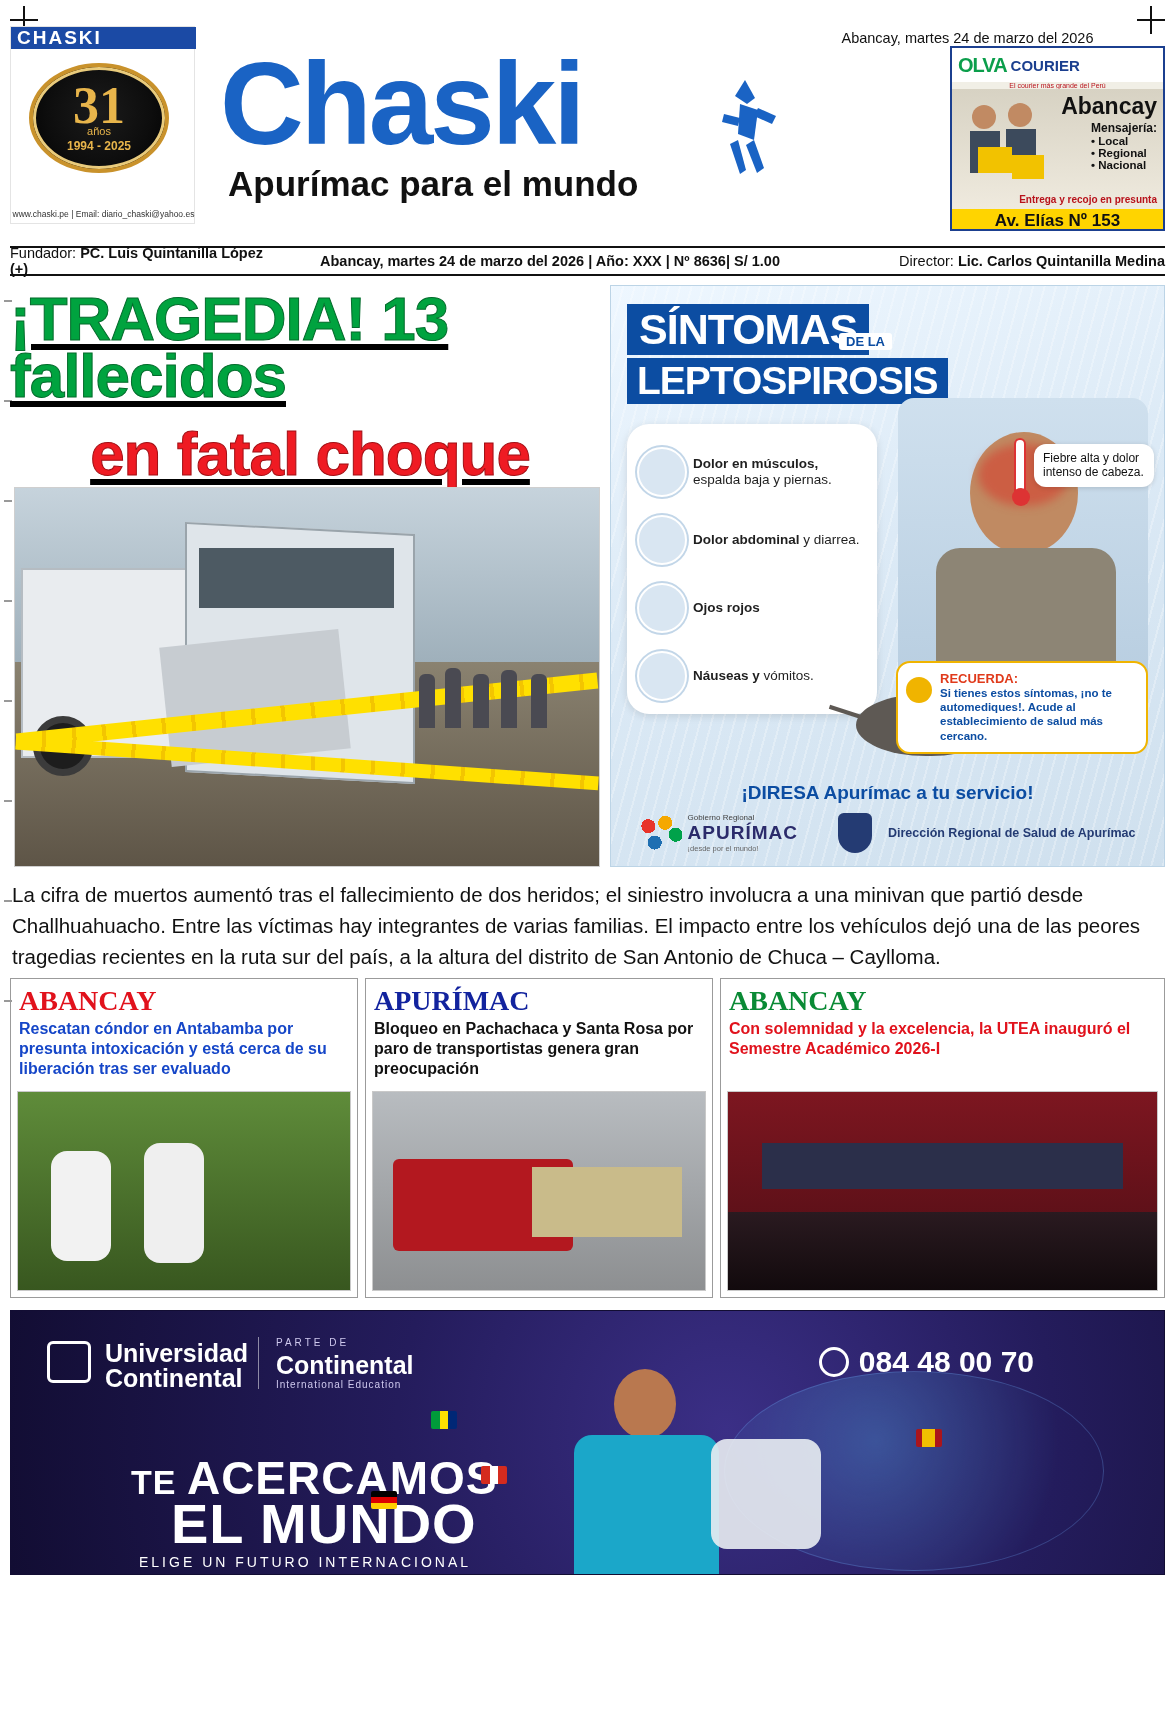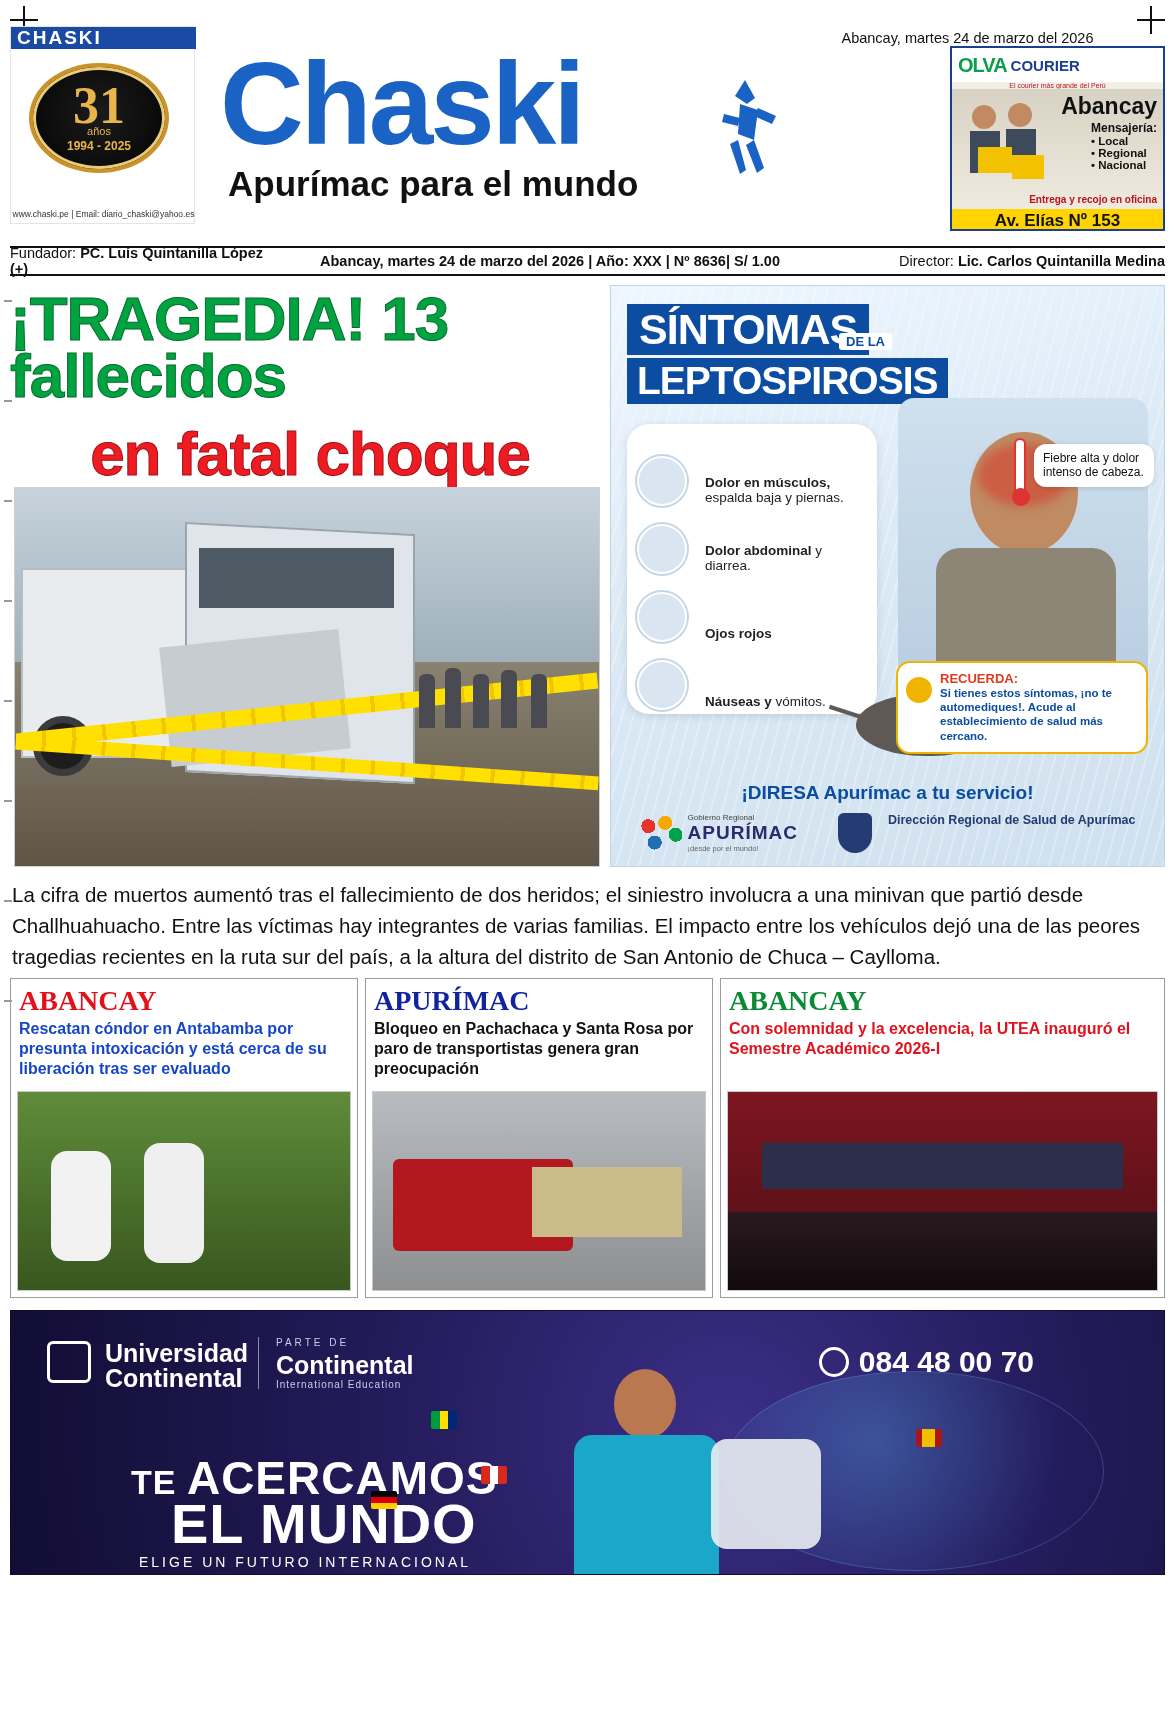--- a/index.html
+++ b/index.html
@@ -90,21 +90,21 @@
     position:absolute;left:10px;top:246px;width:1155px;height:30px;
     border-top:2px solid #111;border-bottom:2px solid #111;
     display:flex;align-items:center;font-size:14.5px;color:#111;
   }
   .credits .c1{ width:255px; }
   .credits .c2{ flex:1; text-align:center; }
   .credits .c3{ width:330px; text-align:right; }
   .credits b{font-weight:bold;}
 
   
-  .headline-zone{ position:absolute;left:10px;top:290px;width:600px;height:190px; }
+  .headline-zone{ position:absolute;left:10px;top:290px;width:600px;height:190px;text-decoration:underline; }
   .hl1{
     font-family:"Liberation Sans", sans-serif;font-weight:bold;
     font-size:62px;color:#00a33f;line-height:0.92;letter-spacing:-1px;
     -webkit-text-stroke:1px #046b2c;
   }
   .hl2{
     font-family:"Liberation Sans", sans-serif;font-weight:bold;
     font-size:62px;color:#ef1b23;line-height:0.95;letter-spacing:-1px;
     text-align:center;margin-top:21px;
     -webkit-text-stroke:1px #a10f14;
@@ -148,21 +148,21 @@
     display:block;background:#0c4da2;color:#fff;font-weight:bold;font-size:39px;padding:1px 10px;margin-top:3px;letter-spacing:-1px;text-align:center;
   }
   .lepto-cuida{position:absolute;right:14px;top:10px;text-align:right;}
   .lepto-cuida .l1{font-size:12px;color:#0c4da2;font-weight:bold;}
   .lepto-cuida .l2{font-size:25px;color:#e8a200;font-weight:bold;font-style:italic;}
   .lepto-cuida .l3{font-size:25px;color:#0c4da2;font-weight:bold;font-style:italic;}
   .sym-card{
     position:absolute;left:16px;top:138px;width:250px;height:290px;background:#fff;border-radius:22px;
     box-shadow:0 2px 8px rgba(0,0,0,.12);padding:14px 10px;
   }
-  .sym-row{display:flex;align-items:flex-end;gap:18px;height:68px;}
+  .sym-row{display:flex;align-items:center;gap:6px;height:68px;}
   .sym-ico{width:50px;height:50px;border-radius:50%;background:#d9e6f2;border:2px solid #fff;box-shadow:0 0 0 2px #c2d6e8;flex:none;}
   .sym-tx{font-size:13.5px;color:#0c4da2;font-weight:bold;line-height:1.15;}
   .sym-tx span{font-weight:normal;color:#1f1f1f;}
   .lepto-man{
     position:absolute;right:16px;top:112px;width:250px;height:300px;border-radius:16px;
     background:linear-gradient(#cfe0ee,#b7cde0);overflow:hidden;
   }
   .lm-head{position:absolute;left:72px;top:34px;width:108px;height:122px;border-radius:50%;background:#c08a62;}
   .lm-body{position:absolute;left:38px;top:150px;width:180px;height:160px;background:#8d8575;border-radius:24px 24px 0 0;}
   .lm-hot{position:absolute;left:80px;top:46px;width:92px;height:62px;border-radius:50%;background:rgba(220,40,30,.45);filter:blur(5px);}
@@ -192,21 +192,21 @@
   .lepto-foot{position:absolute;left:0;bottom:6px;width:100%;height:54px;display:flex;align-items:center;justify-content:center;gap:40px;}
   .apurimac-logo{display:flex;align-items:center;gap:6px;}
   .apurimac-mark{width:42px;height:34px;background:
      radial-gradient(circle at 20% 30%,#e8332a 0 7px,transparent 7px),
      radial-gradient(circle at 60% 20%,#f5a800 0 7px,transparent 7px),
      radial-gradient(circle at 85% 55%,#00a24a 0 7px,transparent 7px),
      radial-gradient(circle at 35% 78%,#1f6fb2 0 7px,transparent 7px);}
   .apurimac-tx .g{font-size:8px;color:#444;}
   .apurimac-tx .n{font-size:19px;font-weight:bold;color:#2b2b6b;letter-spacing:1px;}
   .apurimac-tx .s{font-size:7.5px;color:#666;}
-  .diresa-logo{display:flex;gap:16px;}
+  .diresa-logo{display:flex;align-items:center;gap:16px;}
   .diresa-shield{width:34px;height:40px;background:#243b73;border-radius:6px 6px 18px 18px;}
   .diresa-tx{font-size:12.5px;font-weight:bold;color:#243b73;line-height:1.2;}
 
   
   .lead{
     position:absolute;left:12px;top:880px;width:1153px;
     font-size:20.5px;line-height:1.5;color:#111;font-weight:500;
   }
 
   
@@ -327,21 +327,21 @@
         </svg>
         <div class="olva-abancay">Abancay</div>
         <div class="olva-mens">
           <div>Mensajería:</div>
           <ul>
             <li>Local</li>
             <li>Regional</li>
             <li>Nacional</li>
           </ul>
         </div>
-        <div class="olva-entrega">Entrega y recojo en oficina</div>
+        <div class="olva-entrega">Entrega y recojo en presunta</div>
       </div>
       <div class="olva-foot">
         <div class="a">Av. Elías Nº 153</div>
 
       </div>
     </div>
   </div>
 
   <div class="credits">
     <div class="c1">

